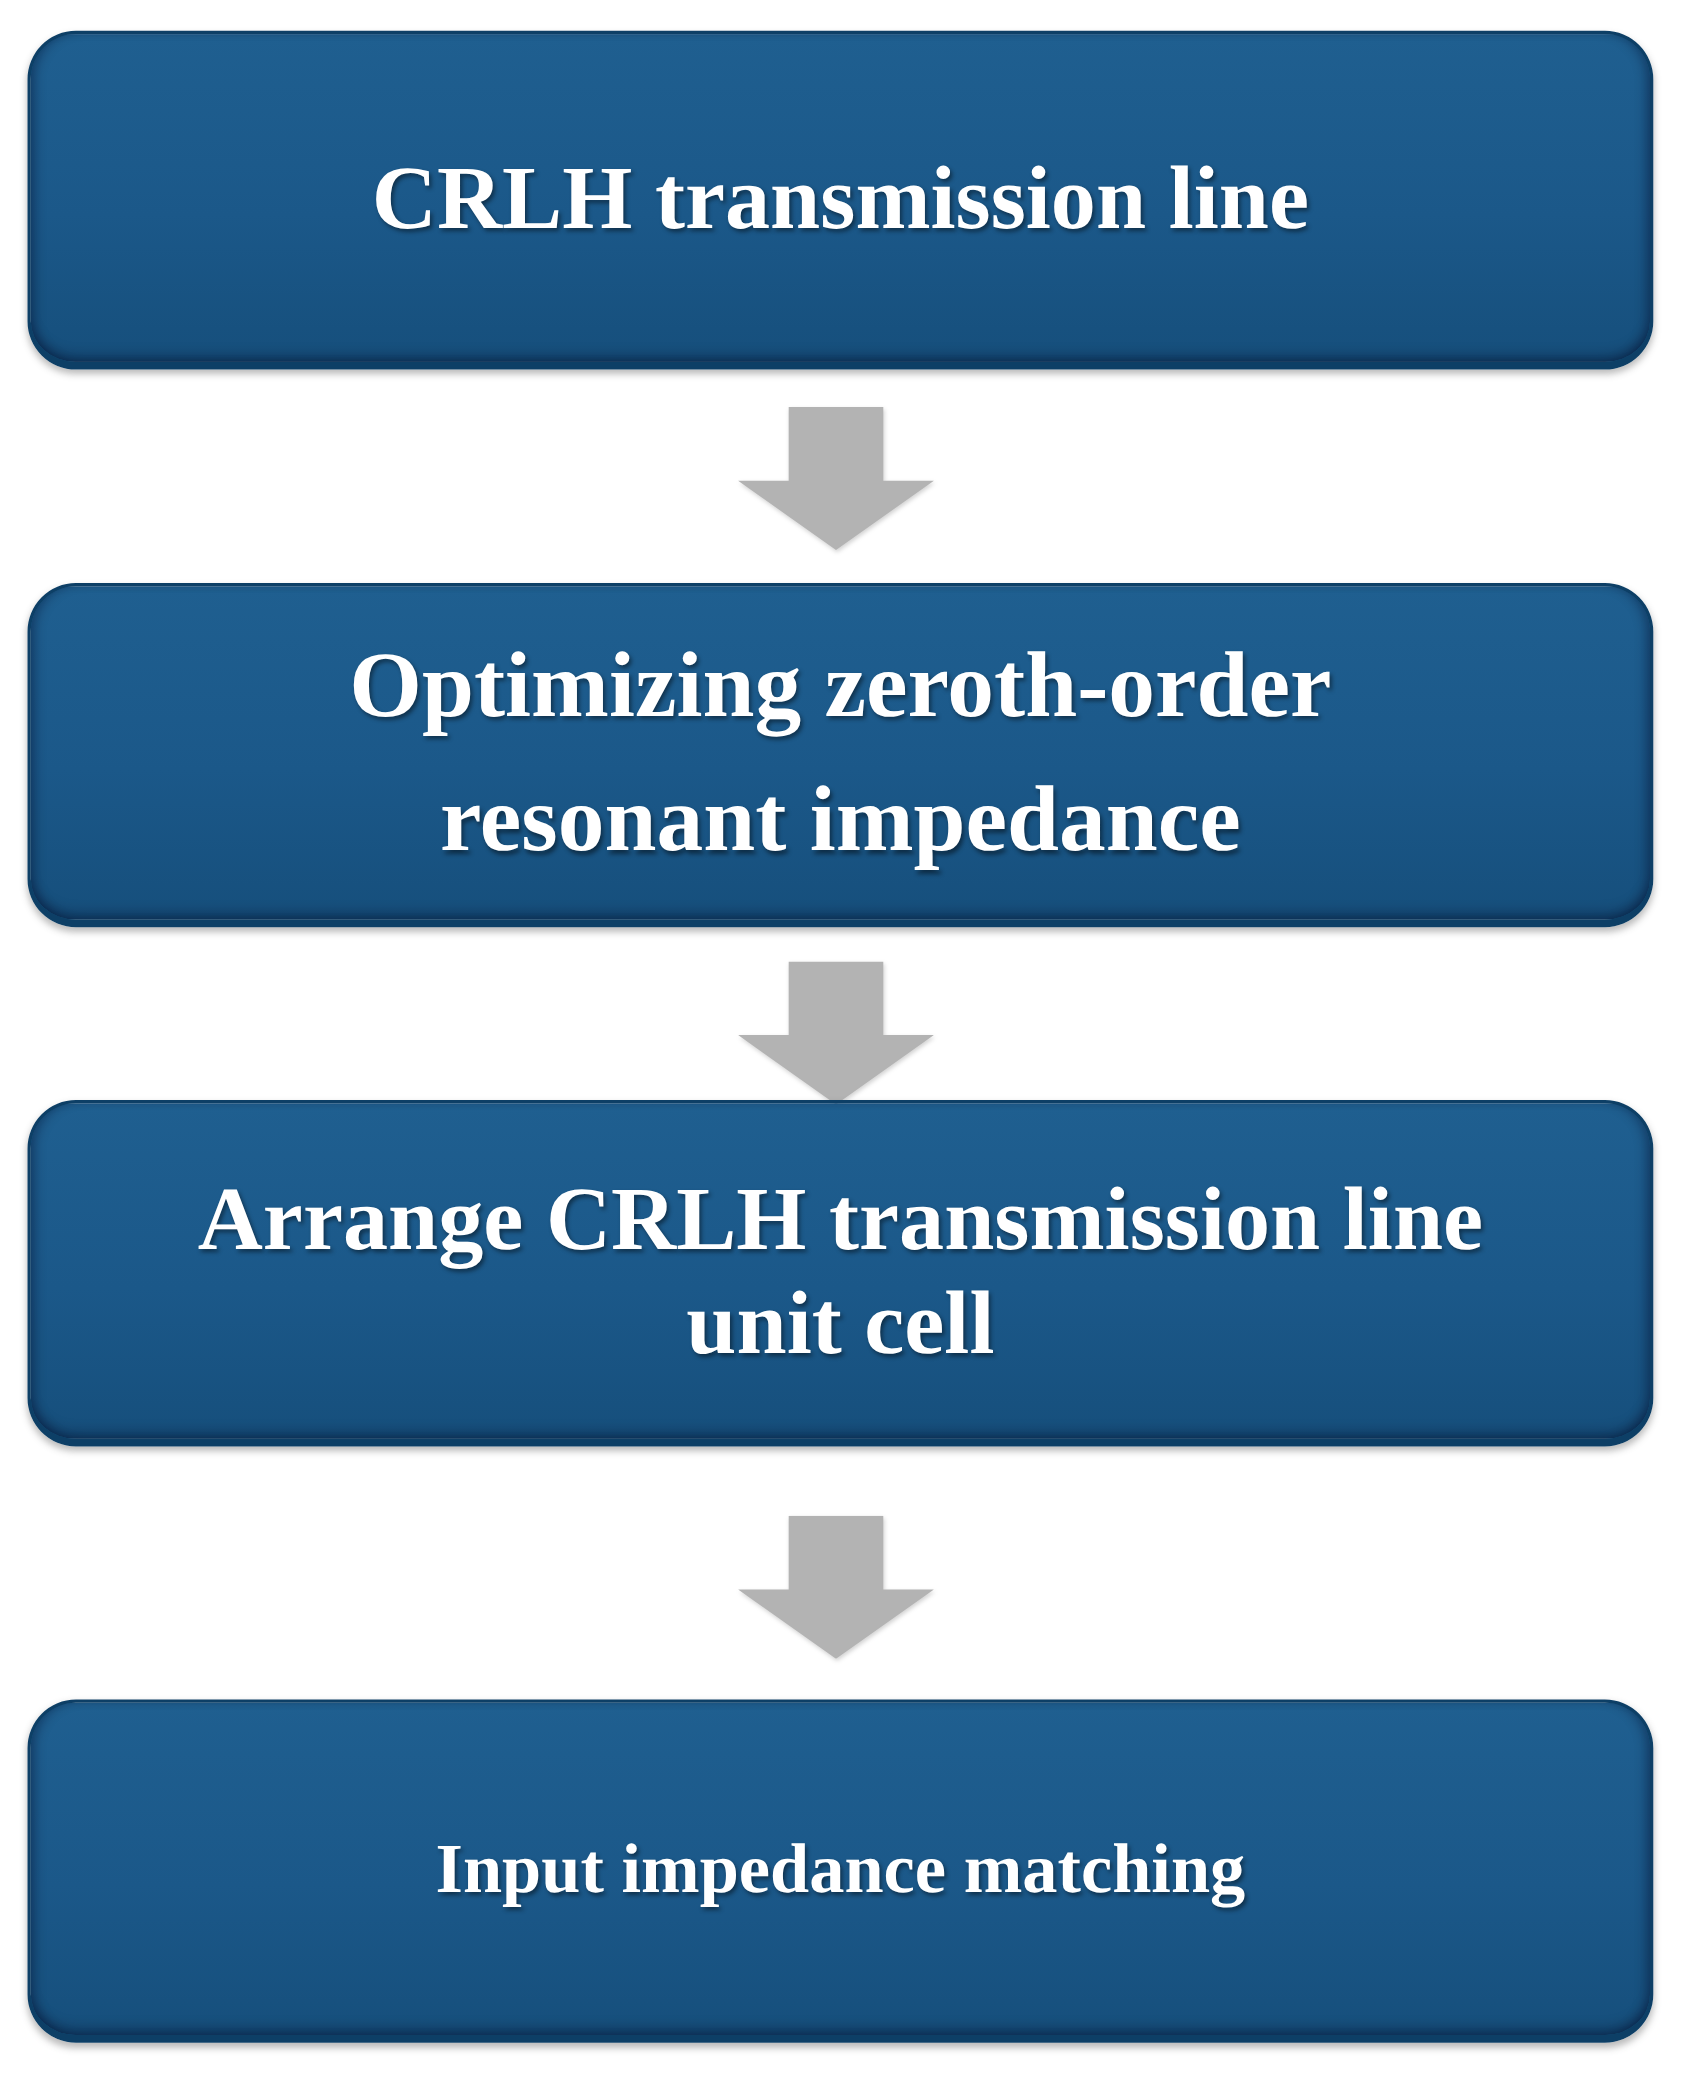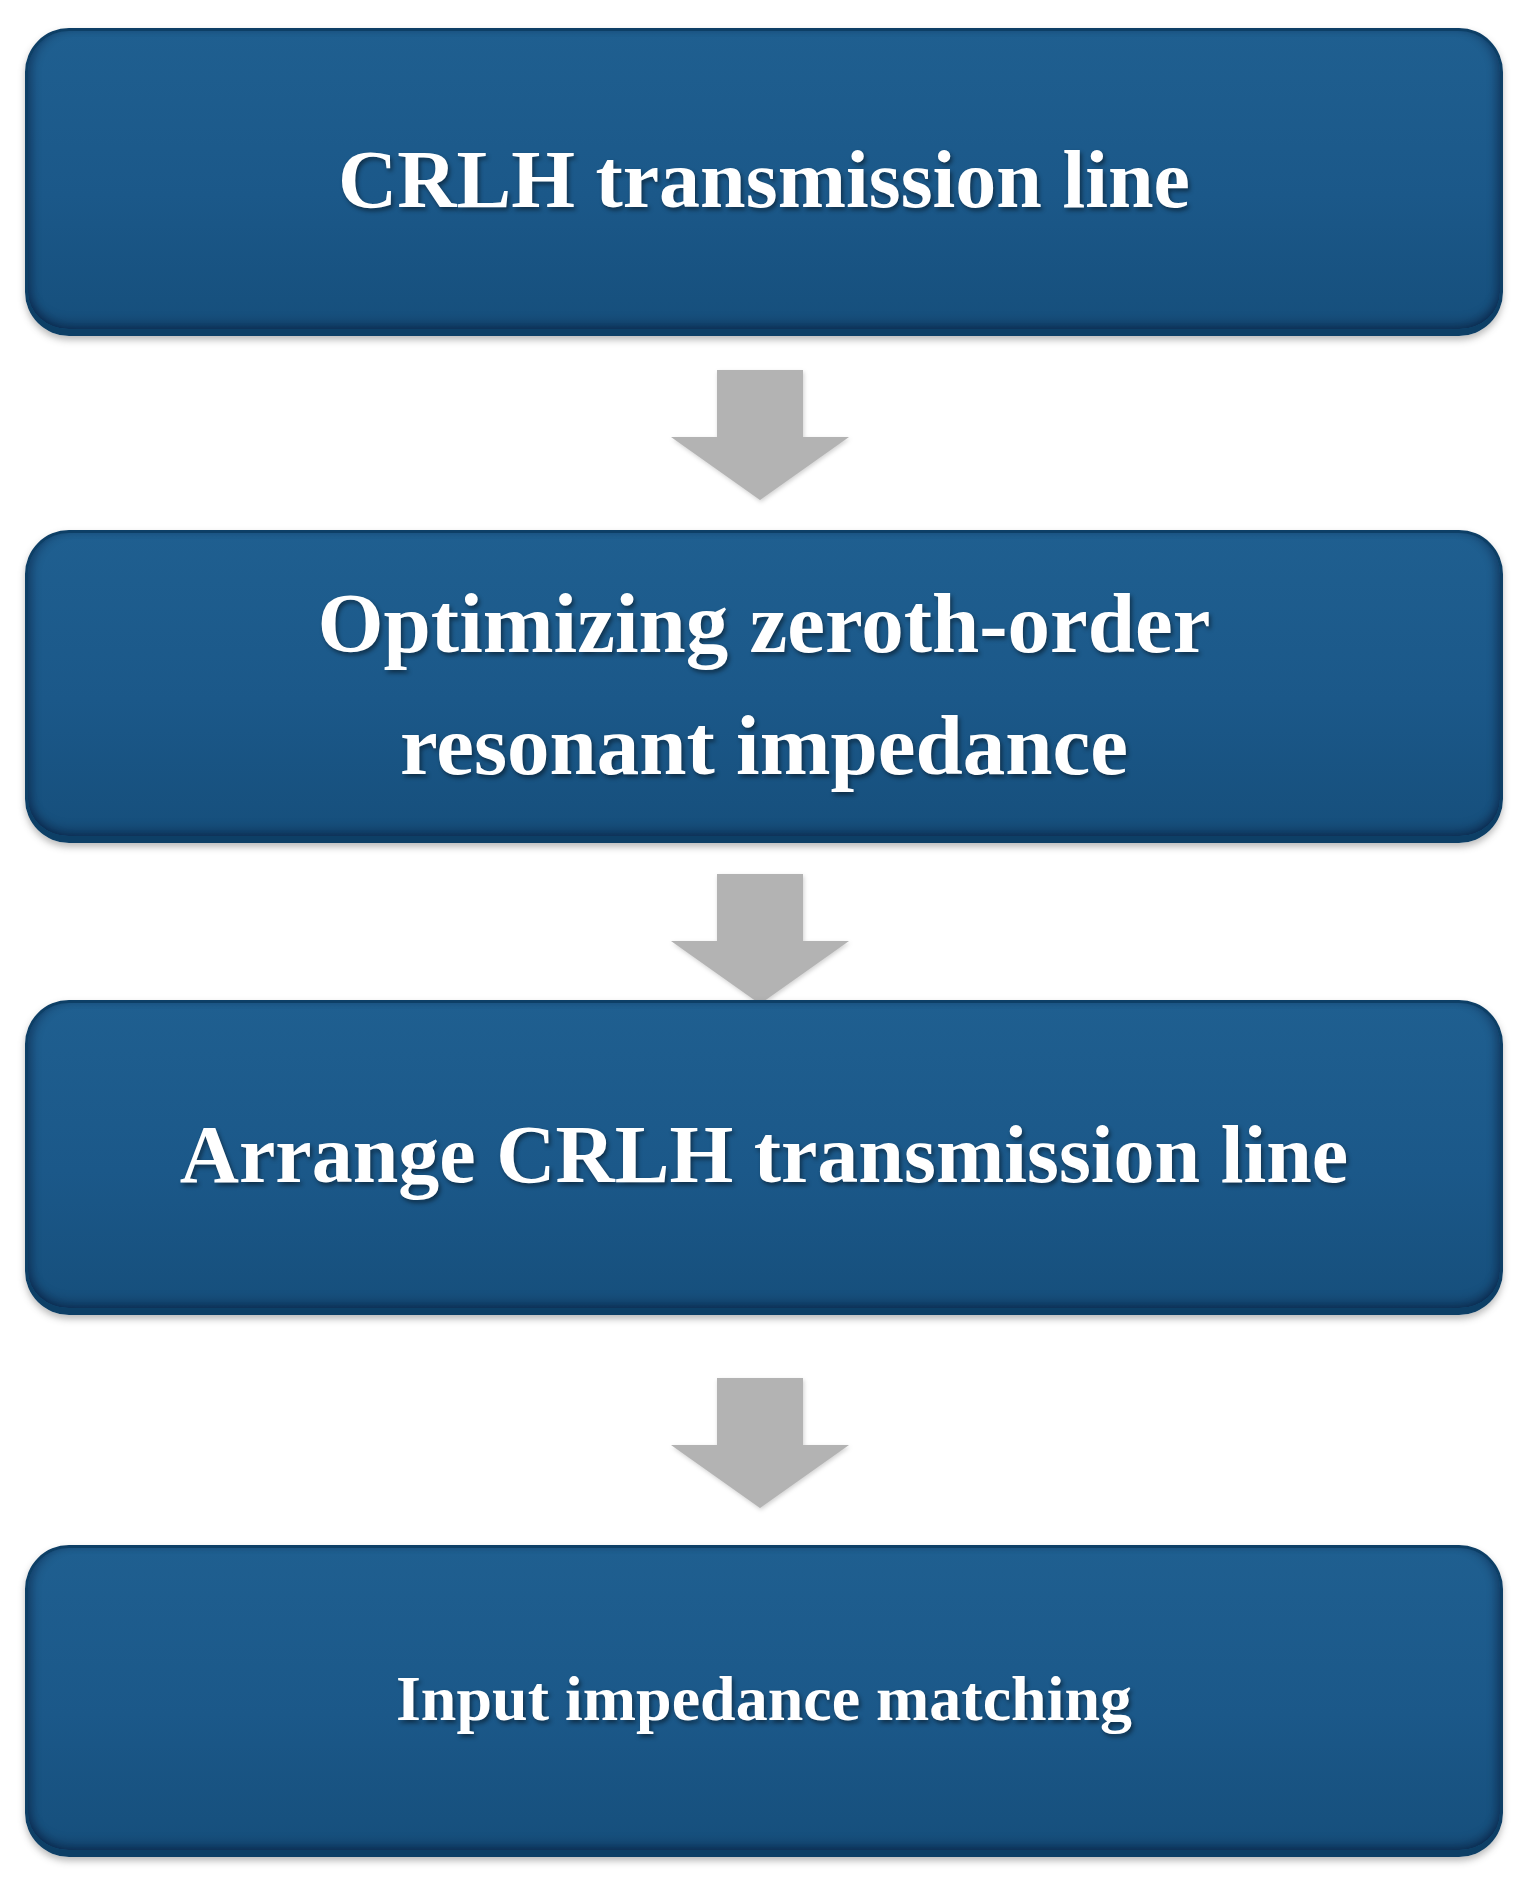--- a/index.html
+++ b/index.html
@@ -78,20 +78,21 @@
     <div class="box-line">Optimizing zeroth-order</div>
     <div class="box-line">resonant impedance</div>
   </div>
 
   <svg class="flow-arrow arrow-2" viewBox="0 0 178 130" preserveAspectRatio="none">
     <polygon points="46,0 132,0 132,67 178,67 89,130 0,67 46,67"></polygon>
   </svg>
 
   <div class="flow-box box-3">
     <div class="box-line">Arrange CRLH transmission line</div>
+    <div class="box-line">unit cell</div>
   </div>
 
   <svg class="flow-arrow arrow-3" viewBox="0 0 178 130" preserveAspectRatio="none">
     <polygon points="46,0 132,0 132,67 178,67 89,130 0,67 46,67"></polygon>
   </svg>
 
   <div class="flow-box box-4">
     <div class="box-line">Input impedance matching</div>
   </div>
 

